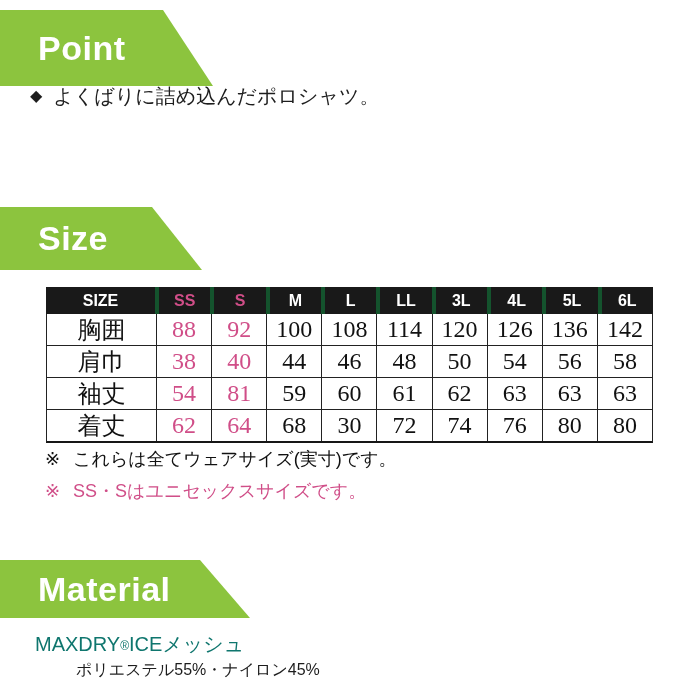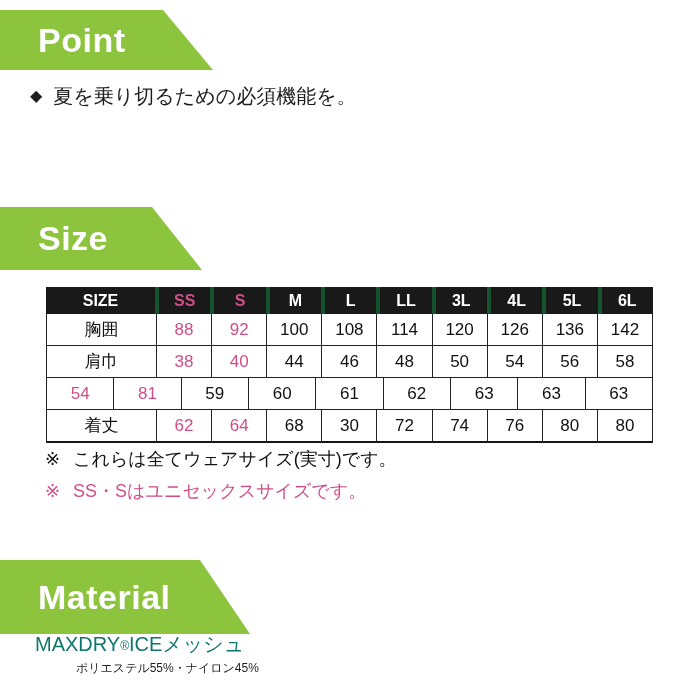--- a/index.html
+++ b/index.html
@@ -7,61 +7,61 @@
     position:relative;width:700px;height:700px;background:#ffffff;overflow:hidden;
     font-family:"Liberation Sans","DejaVu Sans",sans-serif;color:#1d1d1d;
   }
   
   .banner{
     position:absolute;left:0;background:#8CC43E;color:#ffffff;font-weight:700;
     display:flex;align-items:center;padding-left:38px;box-sizing:border-box;
     clip-path:polygon(0 0, calc(100% - 50px) 0, 100% 100%, 0 100%);
     font-size:34px;letter-spacing:0.5px;
   }
-  .banner-point{top:10px;width:213px;height:60px;}
+  .banner-point{top:10px;width:213px;height:76px;}
   .banner-size{top:207px;width:202px;height:63px;}
-  .banner-material{top:560px;width:250px;height:74px;}
+  .banner-material{top:560px;width:250px;height:58px;}
   
   .point-body{position:absolute;left:30px;top:81px;display:flex;gap:11px;
     font-size:20px;line-height:30px;color:#1d1d1d;}
   .point-bullet{font-size:16px;line-height:30px;}
   
   .size-table{position:absolute;left:46px;top:287px;width:607px;box-sizing:border-box;}
   .thead{display:flex;background:#191919;height:27px;color:#fff;font-size:16px;font-weight:700;}
   .thead .cell + .cell{border-left:4px solid #14532d;}
   .tbody{border-left:1.5px solid #222;border-right:1.5px solid #222;
     border-bottom:2.5px solid #161616;box-sizing:border-box;}
-  .trow{display:flex;height:31px;font-size:17px;color:#111;}
+  .trow{display:flex;height:31px;font-size:24px;color:#111;font-family:Liberation Serif, serif;}
   .trow:not(:last-child){border-bottom:1.5px solid #222;}
   .tbody .cell + .cell{border-left:1.5px solid #222;}
   .cell{display:flex;align-items:center;justify-content:center;height:100%;box-sizing:border-box;}
   .cell.label{width:109px;flex:0 0 109px;}
   .cell.val{flex:1 1 0;}
   .pink{color:#D04E88;}
   
   .note{position:absolute;display:flex;gap:13px;font-size:18px;line-height:24px;}
   .note-1{left:45px;top:447px;color:#111;}
   .note-2{left:45px;top:479px;color:#D04E88;}
   
   .material-line1{position:absolute;left:35px;top:631px;font-size:20px;color:#0f766e;}
   .material-line1 .reg{font-size:12px;vertical-align:1px;}
-  .material-line2{position:absolute;left:76px;top:660px;font-size:12px;color:#1d1d1d;}
+  .material-line2{position:absolute;left:76px;top:660px;font-size:16px;color:#1d1d1d;}
 </style>
 </head>
 <body>
 
 <div class="page">
 
   <div class="banner banner-point">
     <span>Point</span>
   </div>
   <div class="point-body">
     <span class="point-bullet">◆</span>
     <span>
-      <span style="display:block">夏を乗り切るための必須機能を。</span>
+      <span style="display:block">よくばりに詰め込んだポロシャツ。</span>
     </span>
   </div>
 
   <div class="banner banner-size">
     <span>Size</span>
   </div>
   <div class="size-table" id="size-table">
       <div class="thead">
         <div class="cell label">SIZE</div>
         <div class="cell val pink">SS</div>
@@ -93,20 +93,21 @@
           <div class="cell val pink">40</div>
           <div class="cell val">44</div>
           <div class="cell val">46</div>
           <div class="cell val">48</div>
           <div class="cell val">50</div>
           <div class="cell val">54</div>
           <div class="cell val">56</div>
           <div class="cell val">58</div>
         </div>
         <div class="trow">
+          <div class="cell label">袖丈</div>
           <div class="cell val pink">54</div>
           <div class="cell val pink">81</div>
           <div class="cell val">59</div>
           <div class="cell val">60</div>
           <div class="cell val">61</div>
           <div class="cell val">62</div>
           <div class="cell val">63</div>
           <div class="cell val">63</div>
           <div class="cell val">63</div>
         </div>

